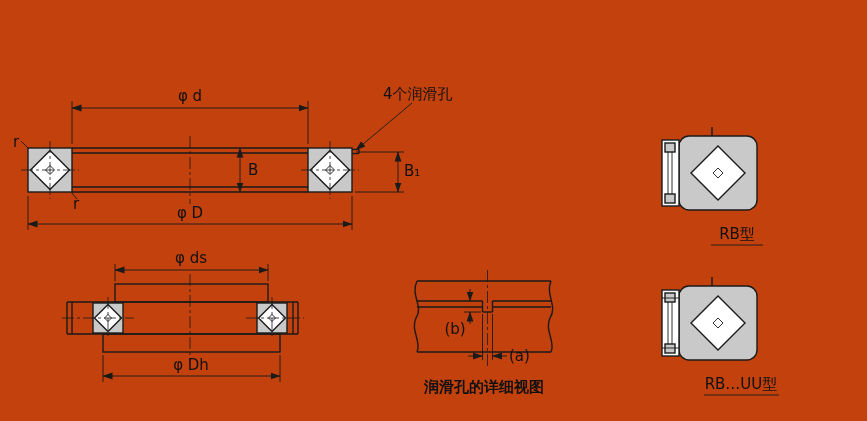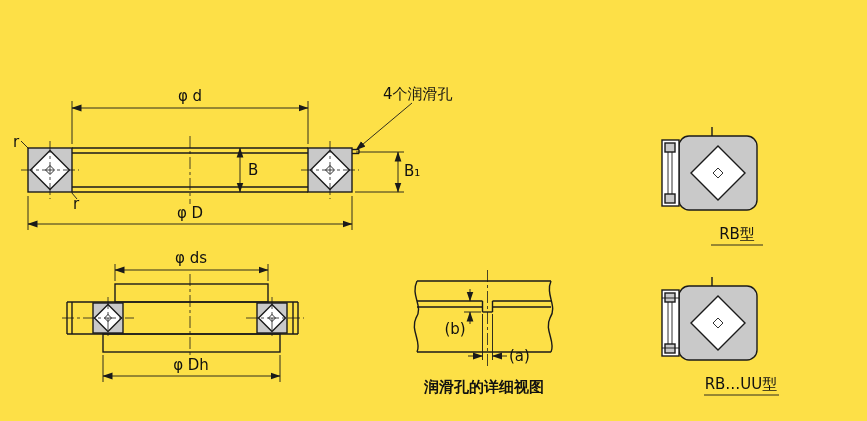--- a/index.html
+++ b/index.html
@@ -1,17 +1,17 @@
 <!DOCTYPE html>
 <html><head>
 <meta charset="utf-8">
 <style>
   html,body { margin:0; padding:0; background:#ffffff; }
   #stage {
-    position:relative; width:867px; height:421px; background:#fde047;
+    position:relative; width:867px; height:421px; background:#c2410c;
     font-family:"DejaVu Sans", sans-serif; overflow:hidden;
   }
   svg text {
     font-family:"DejaVu Sans", sans-serif;
     font-size:15px;
     fill:#111111;
   }
   .ol   { fill:none; stroke:#1a1a1a; stroke-width:1.4; }
   .thin { fill:none; stroke:#1a1a1a; stroke-width:0.9; }
   .cl   { fill:none; stroke:#1a1a1a; stroke-width:0.8; stroke-dasharray:12 3 3 3; }

